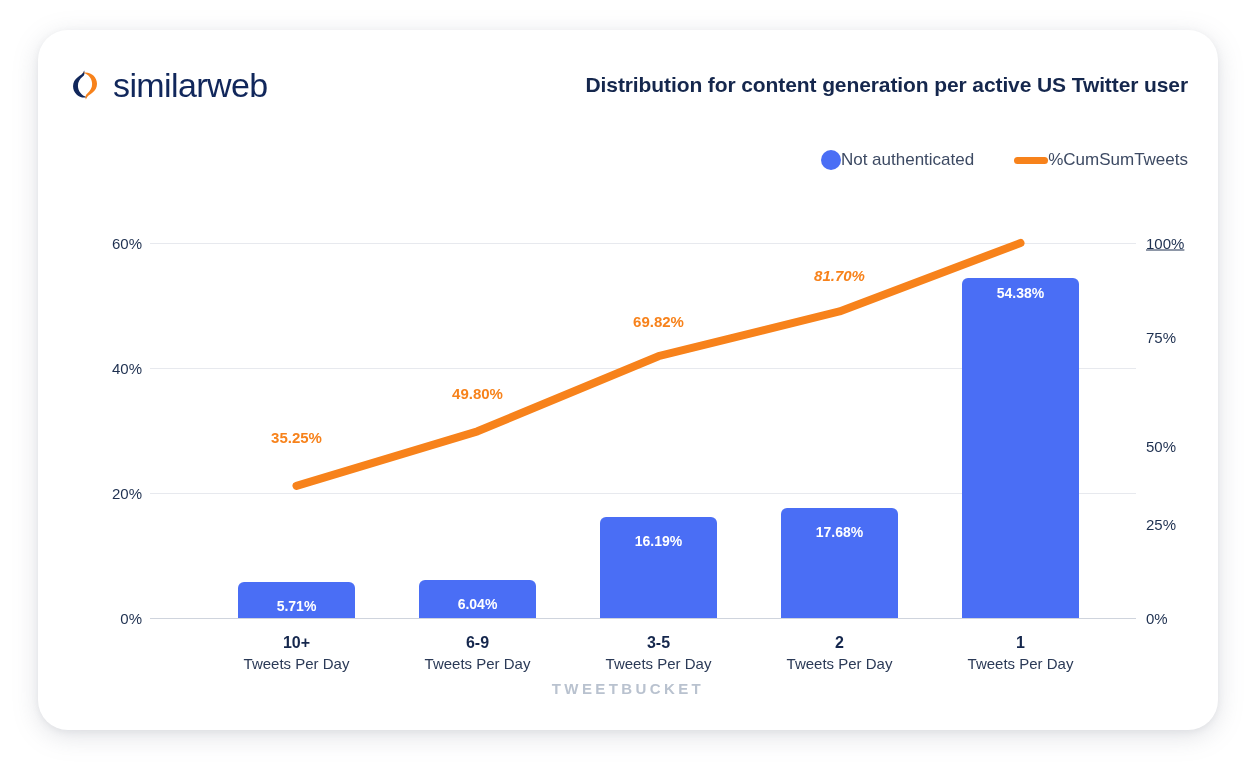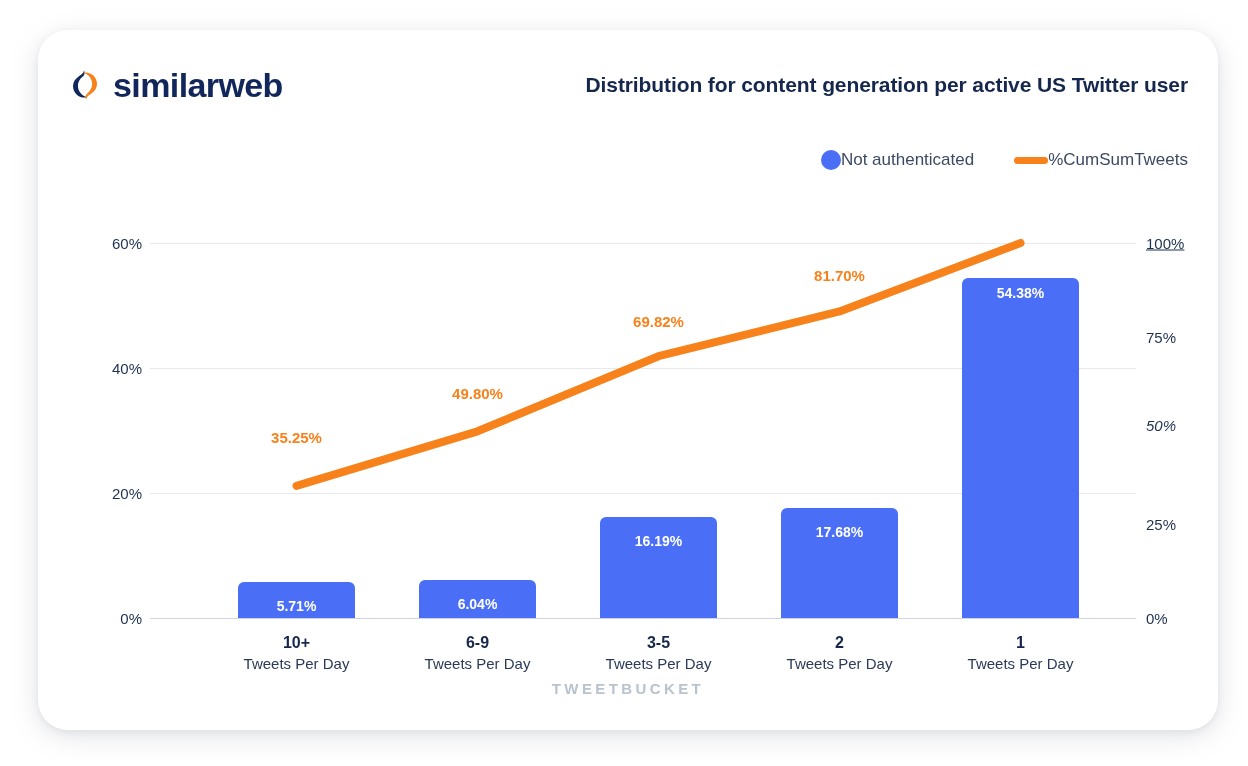--- a/index.html
+++ b/index.html
@@ -20,21 +20,21 @@
     box-shadow: 0 6px 26px rgba(120,125,140,0.22), 0 2px 6px rgba(120,125,140,0.10);
   }
 
   
   .logo-wrap {
     position: absolute; left: 30px; top: 38px;
     display: flex; align-items: center; gap: 11px;
   }
   .logo-mark { width: 34px; height: 34px; display:block; }
   .logo-text {
-    font-size: 34px; font-weight: bold; color: #11275b;
+    font-size: 34px; font-weight: normal; color: #11275b;
     letter-spacing: -0.6px; line-height: 34px;
   }
 
   .chart-title {
     position: absolute; right: 30px; top: 43px;
     font-size: 21px; font-weight: bold; color: #15274d;
     letter-spacing: -0.1px; white-space: nowrap; padding-left: 7px;
   }
 
   
@@ -138,21 +138,21 @@
       <div class="grid-line" style="top:288px;"></div>
       <div class="grid-line base" style="top:413px;"></div>
 
       <div class="ytick-left" style="top:38px;">60%</div>
       <div class="ytick-left" style="top:163px;">40%</div>
       <div class="ytick-left" style="top:288px;">20%</div>
       <div class="ytick-left" style="top:413px;">0%</div>
 
       <div class="ytick-right" style="top:38px;text-decoration:underline;">100%</div>
       <div class="ytick-right" style="top:131.75px;">75%</div>
-      <div class="ytick-right" style="top:220px;font-style:italic;">50%</div>
+      <div class="ytick-right" style="top:241px;">50%</div>
       <div class="ytick-right" style="top:319.25px;">25%</div>
       <div class="ytick-right" style="top:413px;">0%</div>
 
       <div class="bar" style="left:126px;  width:117px; top:377.3px; height:35.7px;"></div>
       <div class="bar" style="left:307px;  width:117px; top:375.3px; height:37.7px;"></div>
       <div class="bar" style="left:488px;  width:117px; top:311.8px; height:101.2px;"></div>
       <div class="bar" style="left:669px;  width:117px; top:302.5px; height:110.5px;"></div>
       <div class="bar" style="left:850px;  width:117px; top:73.1px;  height:339.9px;"></div>
 
       <div class="bar-value" style="left:184.5px; top:393px;">5.71%</div>
@@ -161,21 +161,21 @@
       <div class="bar-value" style="left:727.5px; top:319px;">17.68%</div>
       <div class="bar-value" style="left:908.5px; top:80px;">54.38%</div>
 
       <svg class="lineSvg" viewBox="0 0 1060 420" preserveAspectRatio="none">
         <polyline points="184.5,280.8 365.5,226.3 546.5,151.2 727.5,106.4 908.5,38" fill="none" stroke="#f7821b" stroke-width="8" stroke-linecap="round" stroke-linejoin="round"></polyline>
       </svg>
 
       <div class="line-label" style="left:184.5px; top:224px;">35.25%</div>
       <div class="line-label" style="left:365.5px; top:180px;">49.80%</div>
       <div class="line-label" style="left:546.5px; top:108px;">69.82%</div>
-      <div class="line-label" style="left:727.5px; top:62px;">81.70%</div>
+      <div class="line-label" style="left:727.5px; top:62px;font-style:italic;">81.70%</div>
 
       <div class="xcat" style="left:184.5px; top:428px;">
         <div class="cat-main">10+</div>
         <div class="cat-sub">Tweets Per Day</div>
       </div>
       <div class="xcat" style="left:365.5px; top:428px;">
         <div class="cat-main">6-9</div>
         <div class="cat-sub">Tweets Per Day</div>
       </div>
       <div class="xcat" style="left:546.5px; top:428px;">

